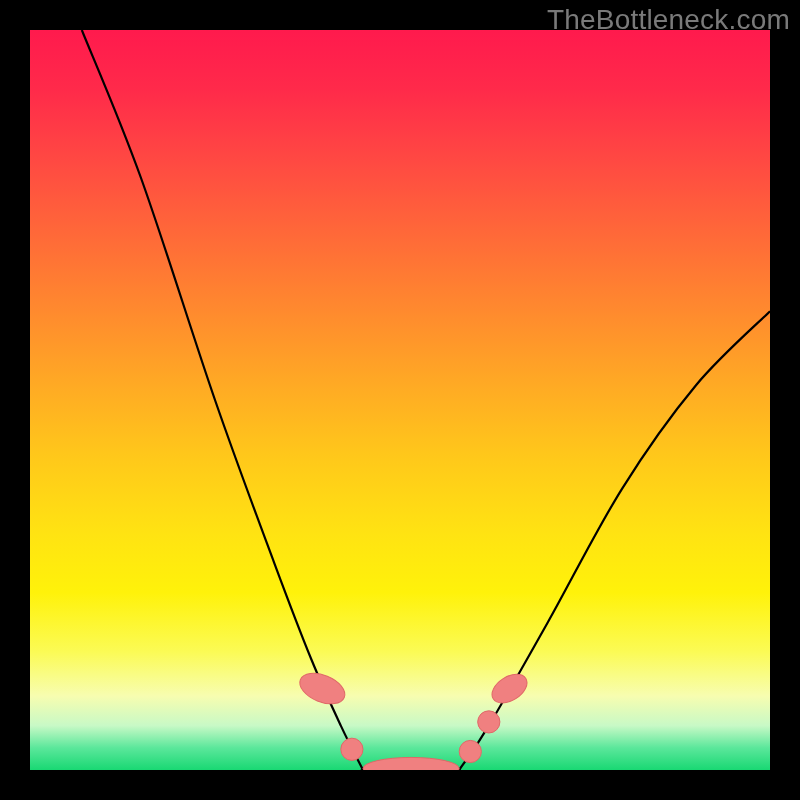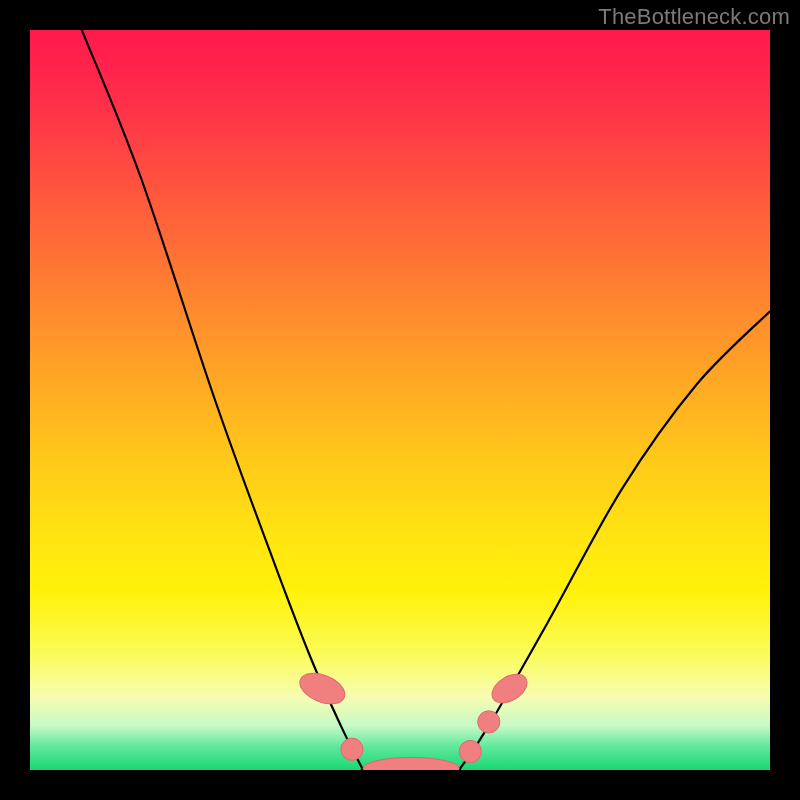--- a/index.html
+++ b/index.html
@@ -55,21 +55,21 @@
     left: 0;
     top: 0;
     width: 740px;
     height: 740px;
   }
   .attrib {
     position: absolute;
     top: 4px;
     right: 10px;
     font-family: Arial, Helvetica, sans-serif;
-    font-size: 22px;
+    font-size: 28px;
     color: #7a7a7a;
     letter-spacing: 0.2px;
   }
 </style>
 </head>
 <body>
 
 <div class="frame">
   <div class="plot">
     <div class="gradient"></div>

